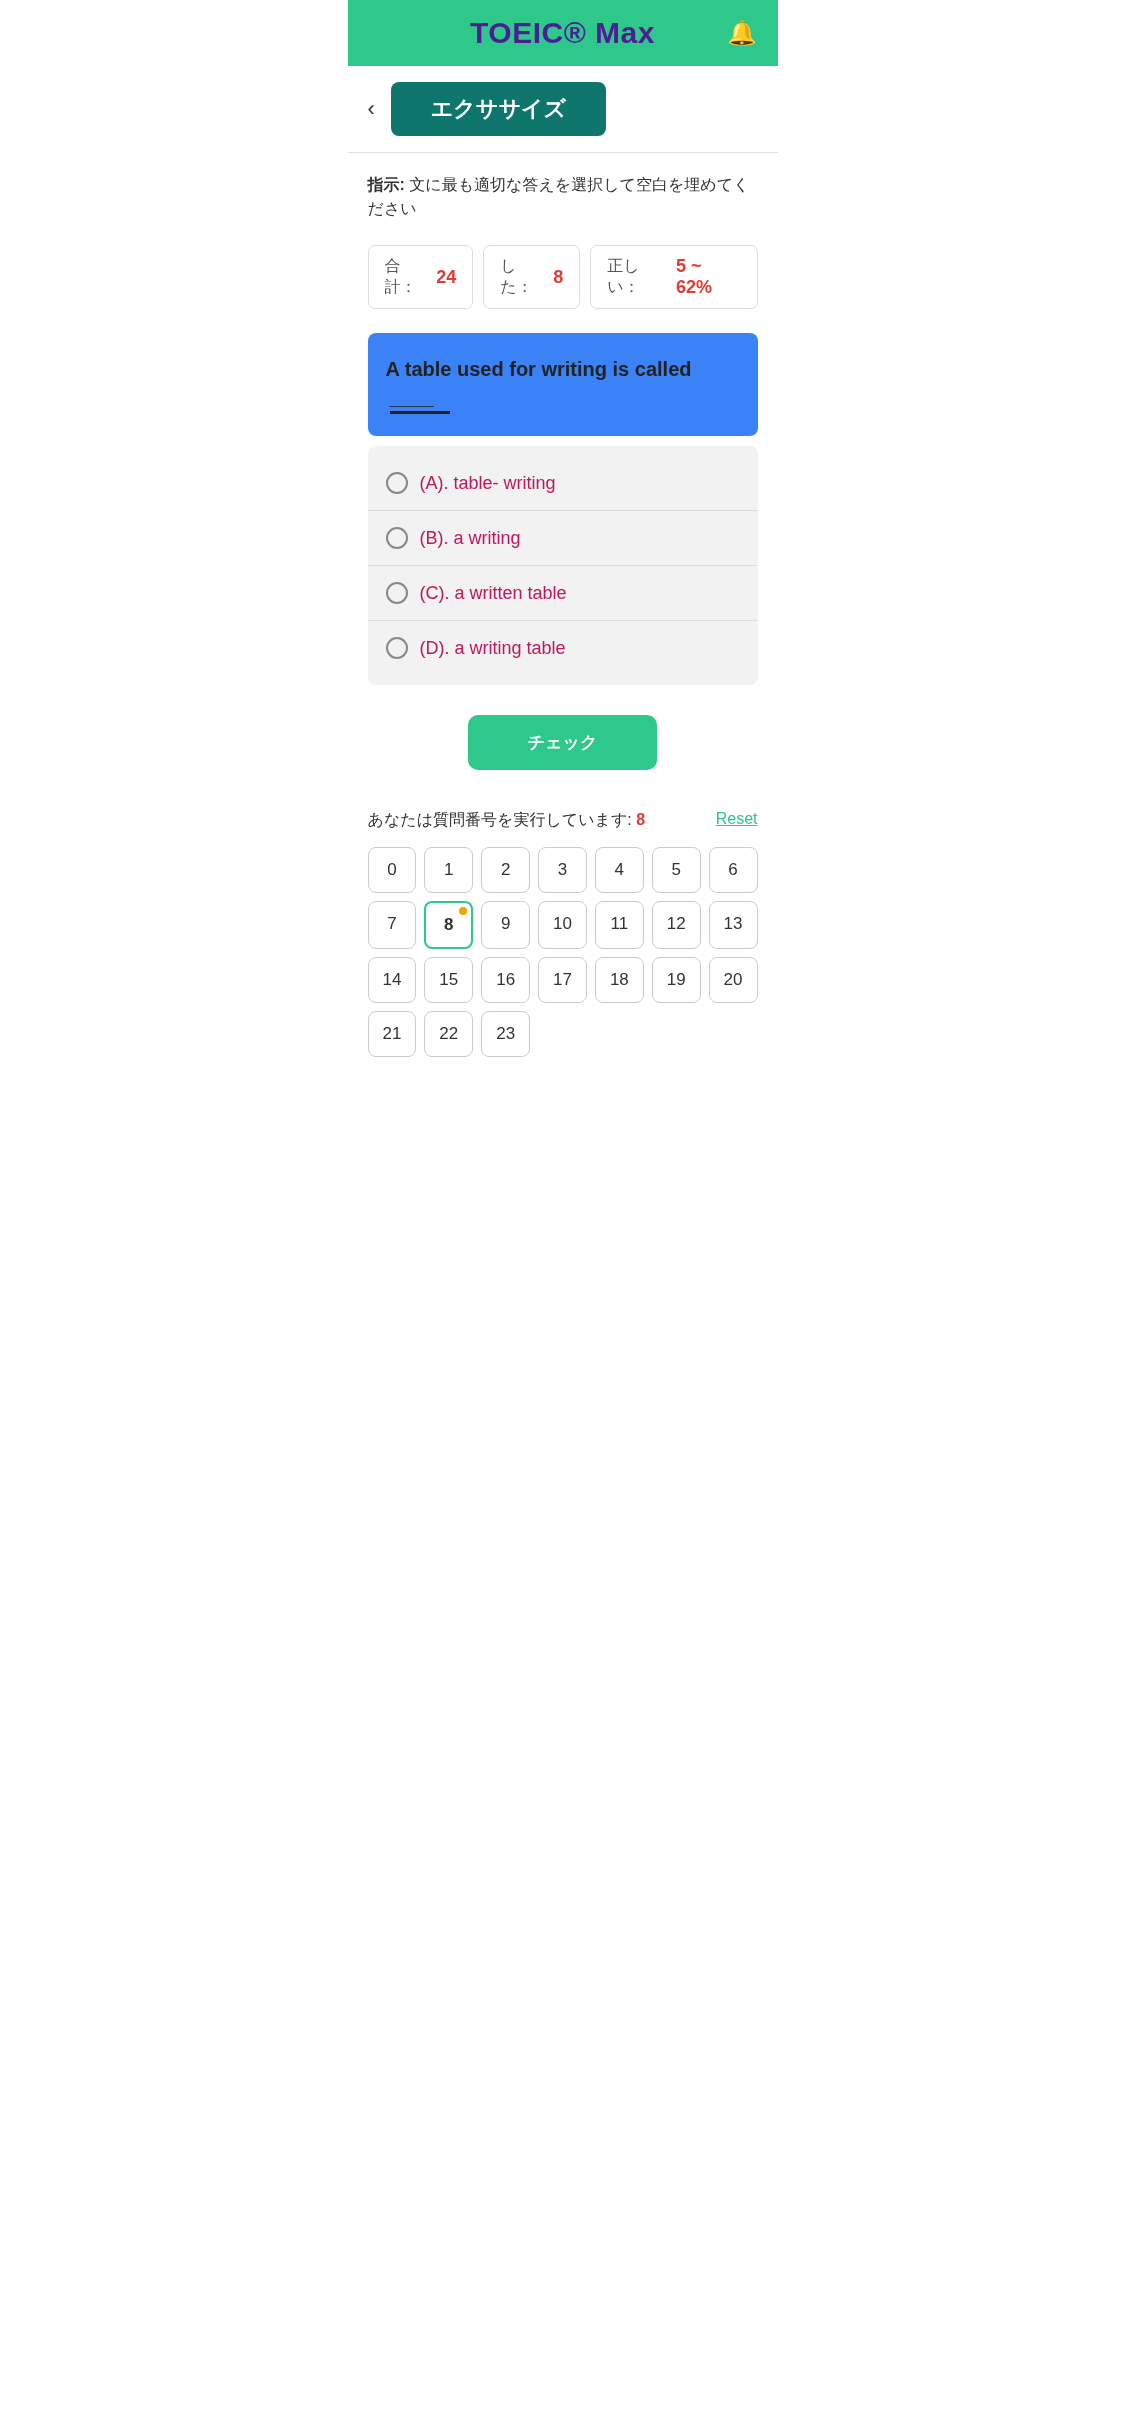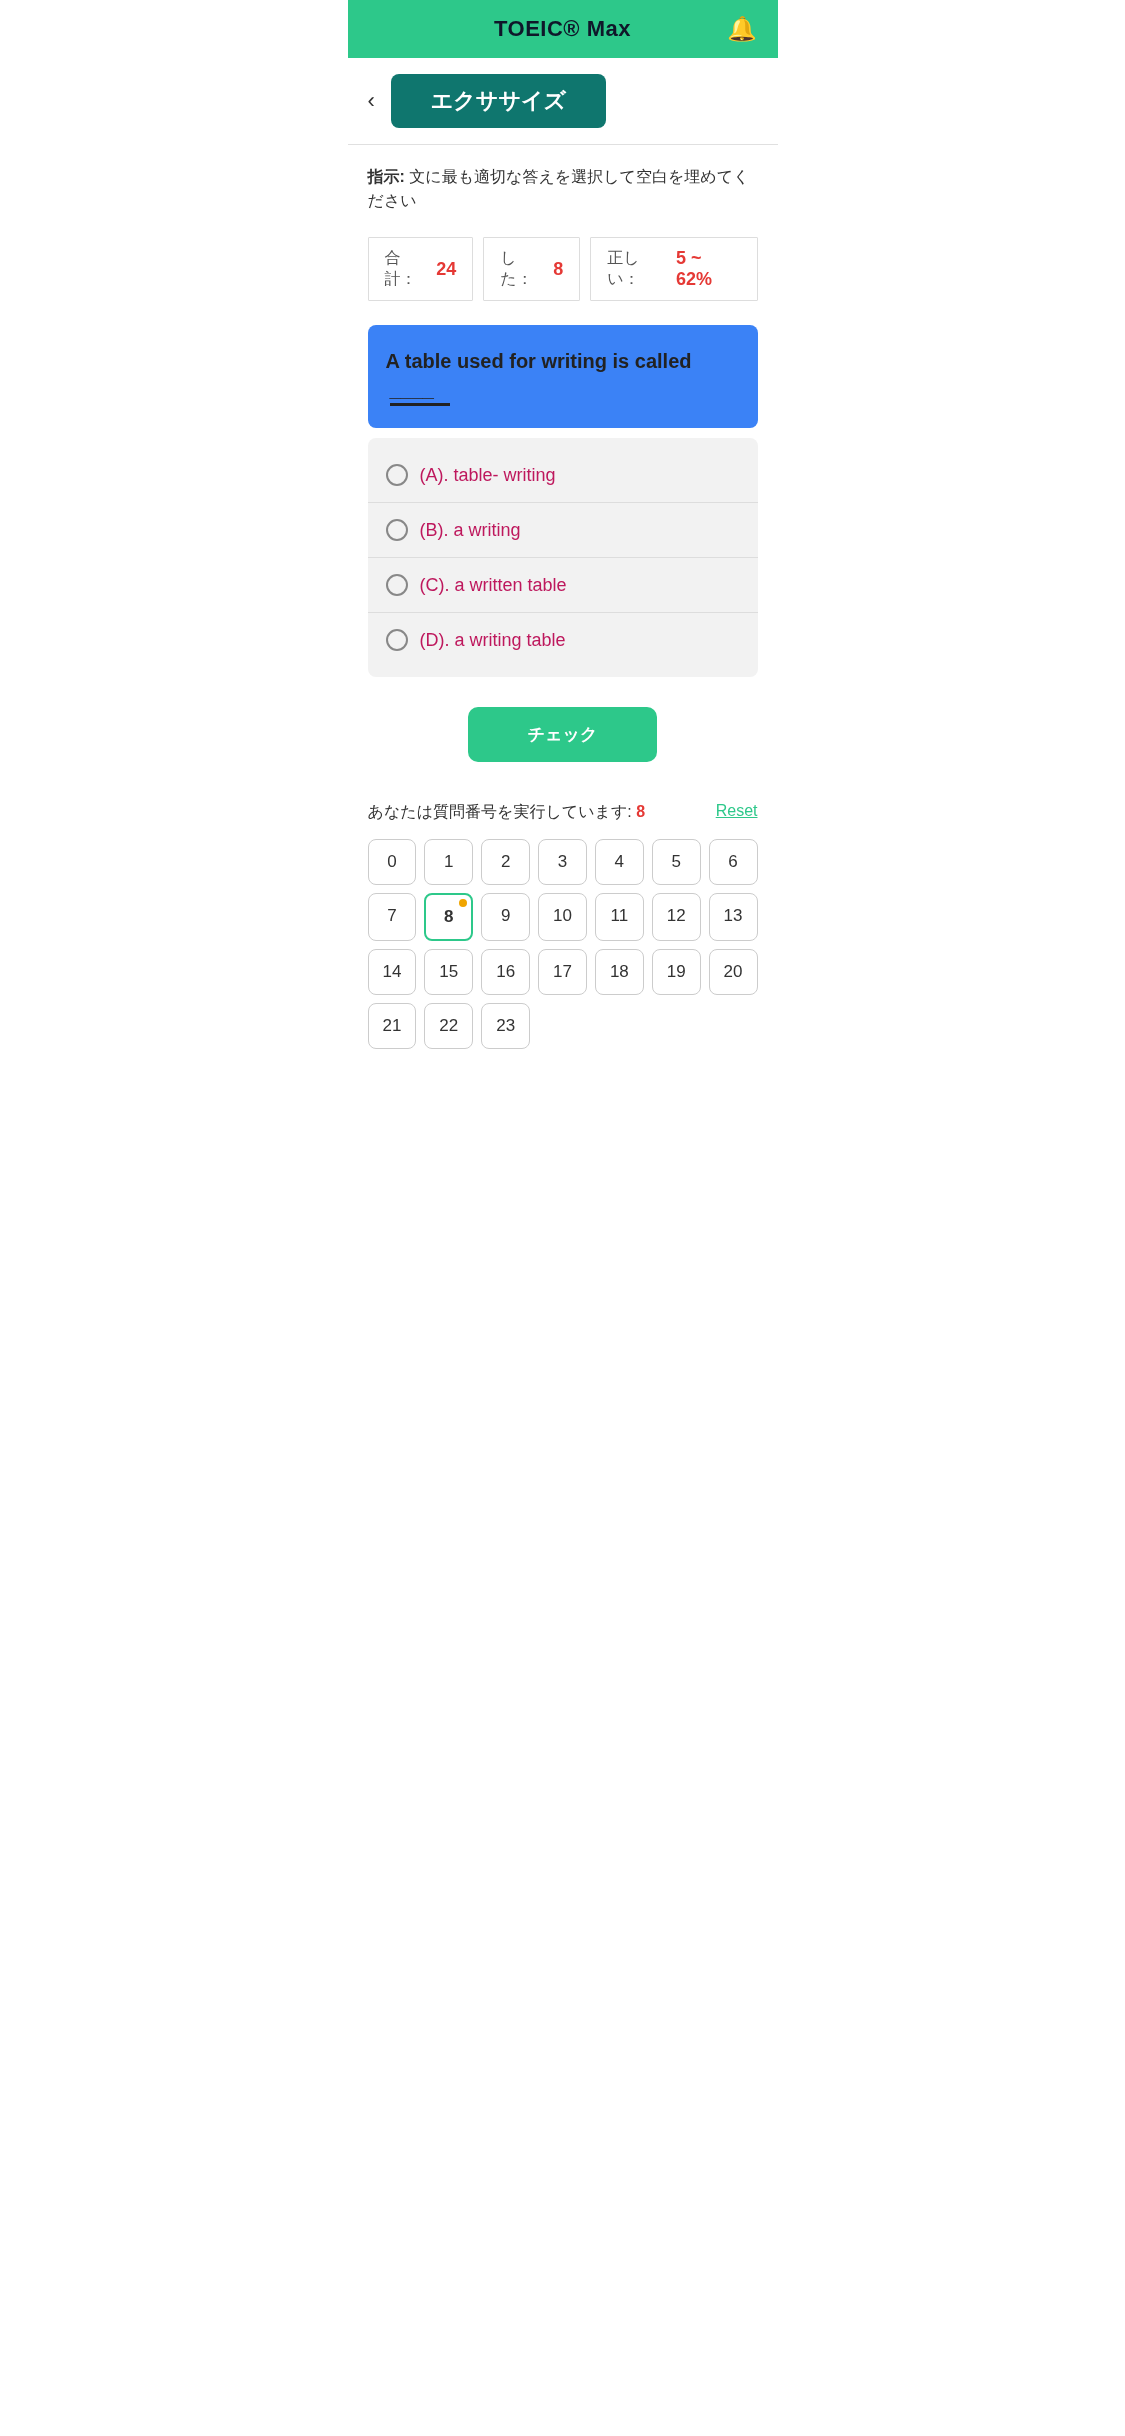--- a/index.html
+++ b/index.html
@@ -15,22 +15,22 @@
     
     .header {
       background: #2DC88A;
       padding: 16px 20px;
       display: flex;
       align-items: center;
       justify-content: center;
       position: relative;
     }
     .header-title {
-      color: #0f172a;
-      font-size: 22px;
+      color: #4c1d95;
+      font-size: 30px;
       font-weight: bold;
       letter-spacing: 0.5px;
     }
     .header-bell {
       position: absolute;
       right: 20px;
       top: 50%;
       transform: translateY(-50%);
       color: #fff;
       font-size: 24px;
@@ -75,21 +75,21 @@
     }
 
     
     .stats-row {
       display: flex;
       gap: 10px;
       padding: 14px 20px;
     }
     .stat-box {
       border: 1px solid #ddd;
-      border-radius: 1px;
+      border-radius: 7px;
       padding: 10px 16px;
       display: flex;
       align-items: center;
       gap: 6px;
       font-size: 16px;
       color: #555;
       background: #fff;
     }
     .stat-value {
       color: #e53935;

